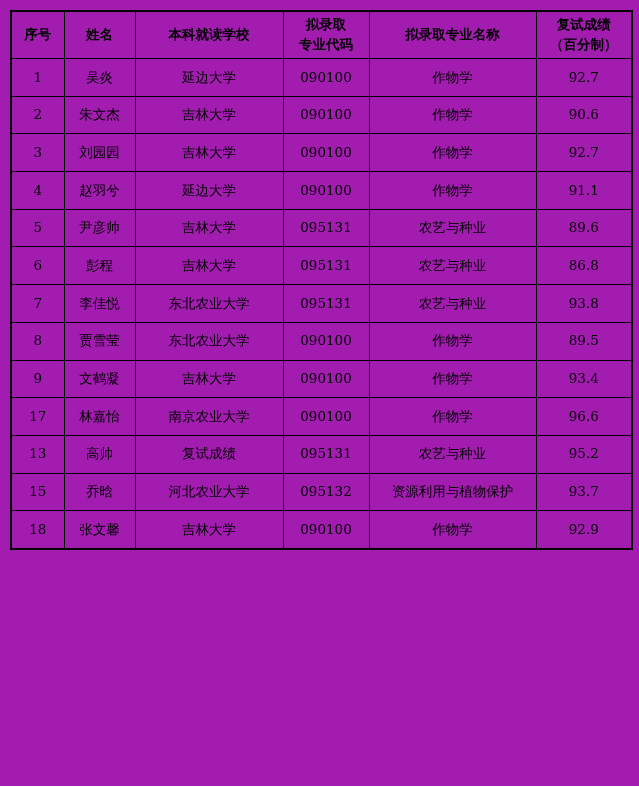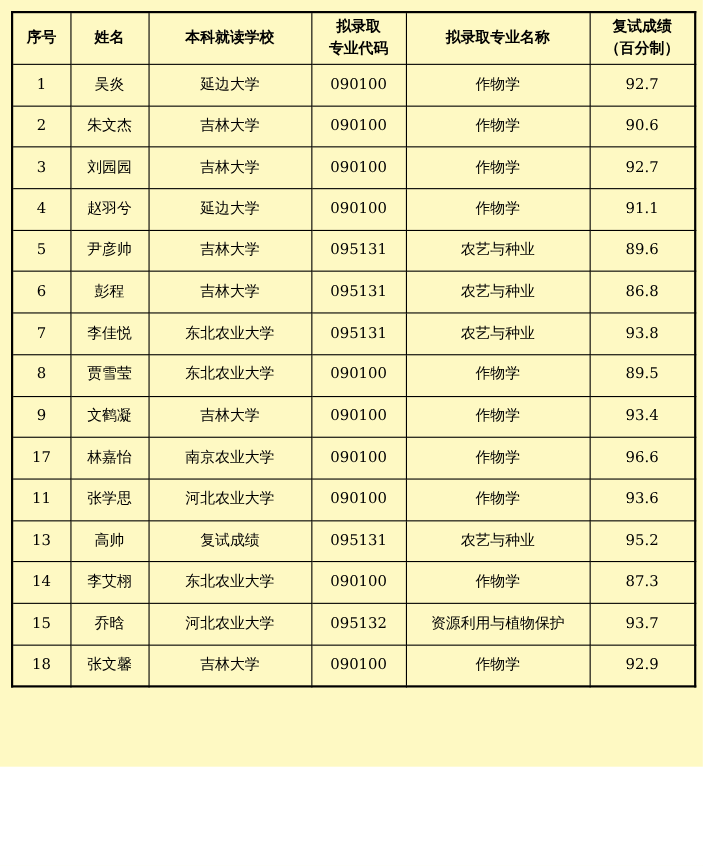--- a/index.html
+++ b/index.html
@@ -8,22 +8,22 @@
     background: #ffffff;
     width: 639px;
     height: 787px;
     font-family: "DejaVu Serif", "Liberation Serif", serif;
     color: #000000;
     overflow: hidden;
   }
   .page {
     position: relative;
     width: 639px;
-    height: 697px;
-    background: #fef9c3;
+    height: 786px;
+    background: #a21caf;
   }
   table.admission {
     position: absolute;
     left: 10px;
     top: 10px;
     width: 621px;
     border-collapse: collapse;
     table-layout: fixed;
     border: 2px solid #000000;
   }
@@ -148,42 +148,26 @@
         </tr>
         <tr>
           <td>17</td>
           <td>林嘉怡</td>
           <td>南京农业大学</td>
           <td>090100</td>
           <td>作物学</td>
           <td>96.6</td>
         </tr>
         <tr>
-          <td>11</td>
-          <td>张学思</td>
-          <td>河北农业大学</td>
-          <td>090100</td>
-          <td>作物学</td>
-          <td>93.6</td>
-        </tr>
-        <tr>
           <td>13</td>
           <td>高帅</td>
           <td>复试成绩</td>
           <td>095131</td>
           <td>农艺与种业</td>
           <td>95.2</td>
-        </tr>
-        <tr>
-          <td>14</td>
-          <td>李艾栩</td>
-          <td>东北农业大学</td>
-          <td>090100</td>
-          <td>作物学</td>
-          <td>87.3</td>
         </tr>
         <tr>
           <td>15</td>
           <td>乔晗</td>
           <td>河北农业大学</td>
           <td>095132</td>
           <td>资源利用与植物保护</td>
           <td>93.7</td>
         </tr>
         <tr>

